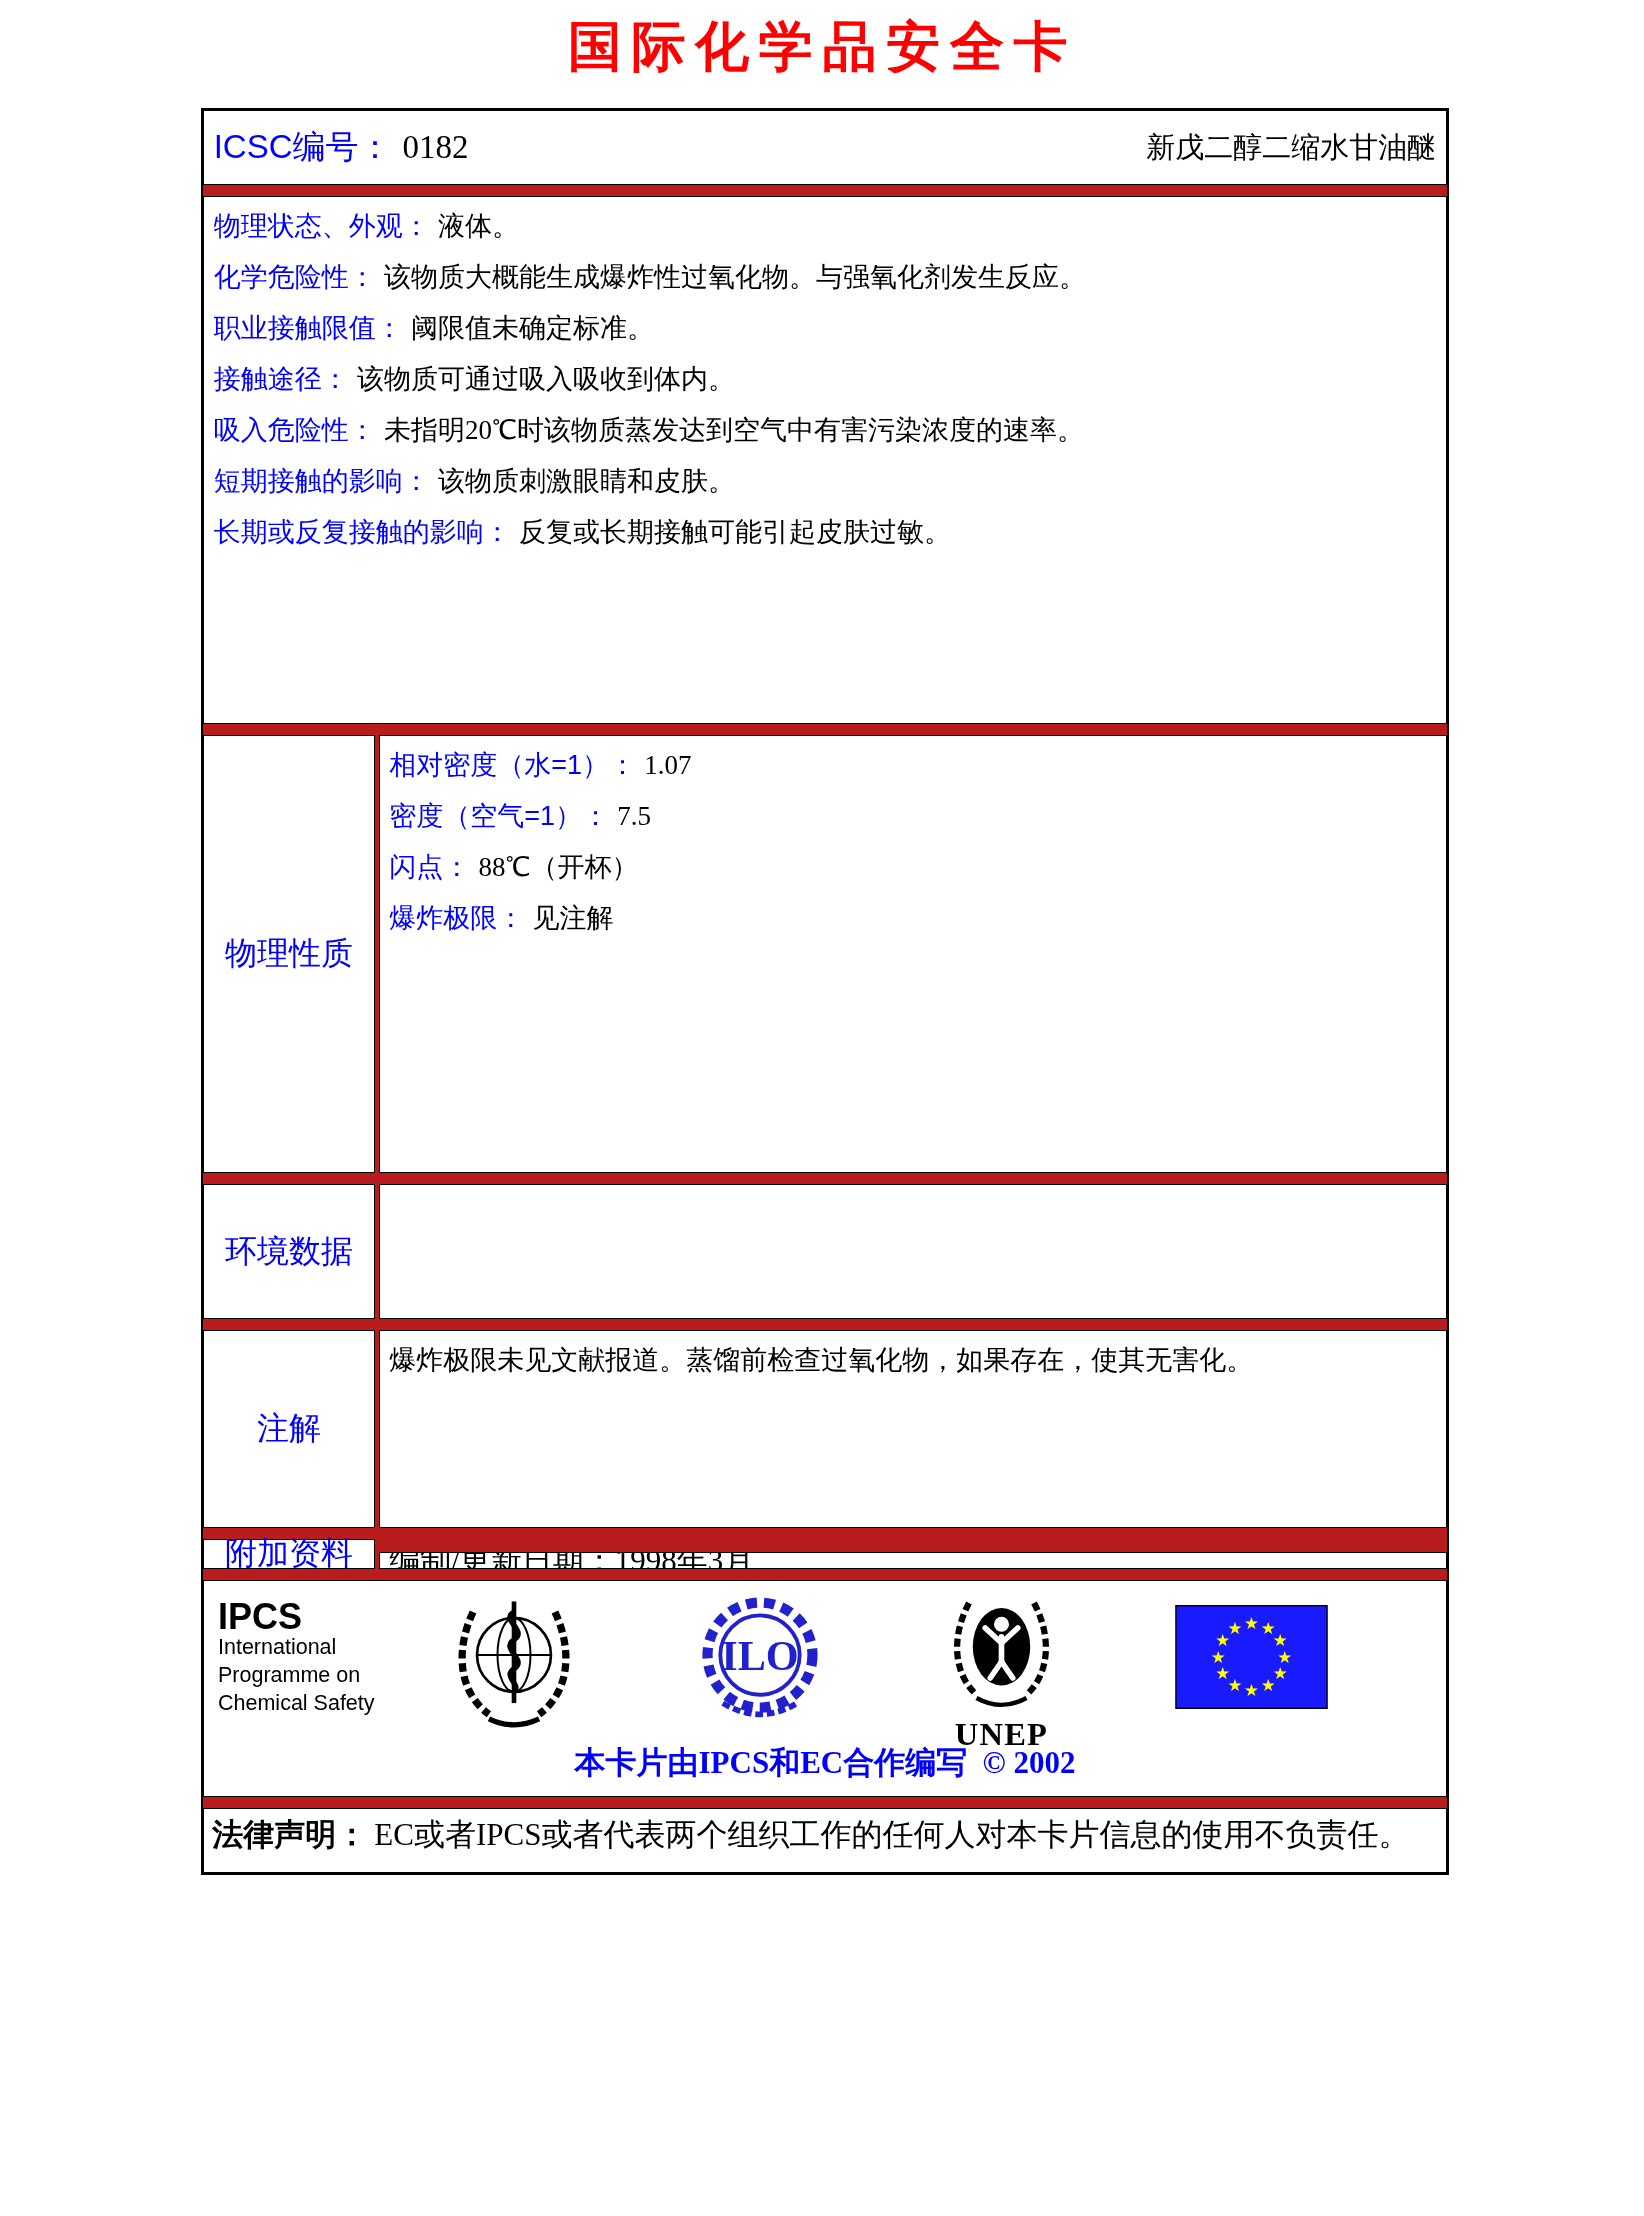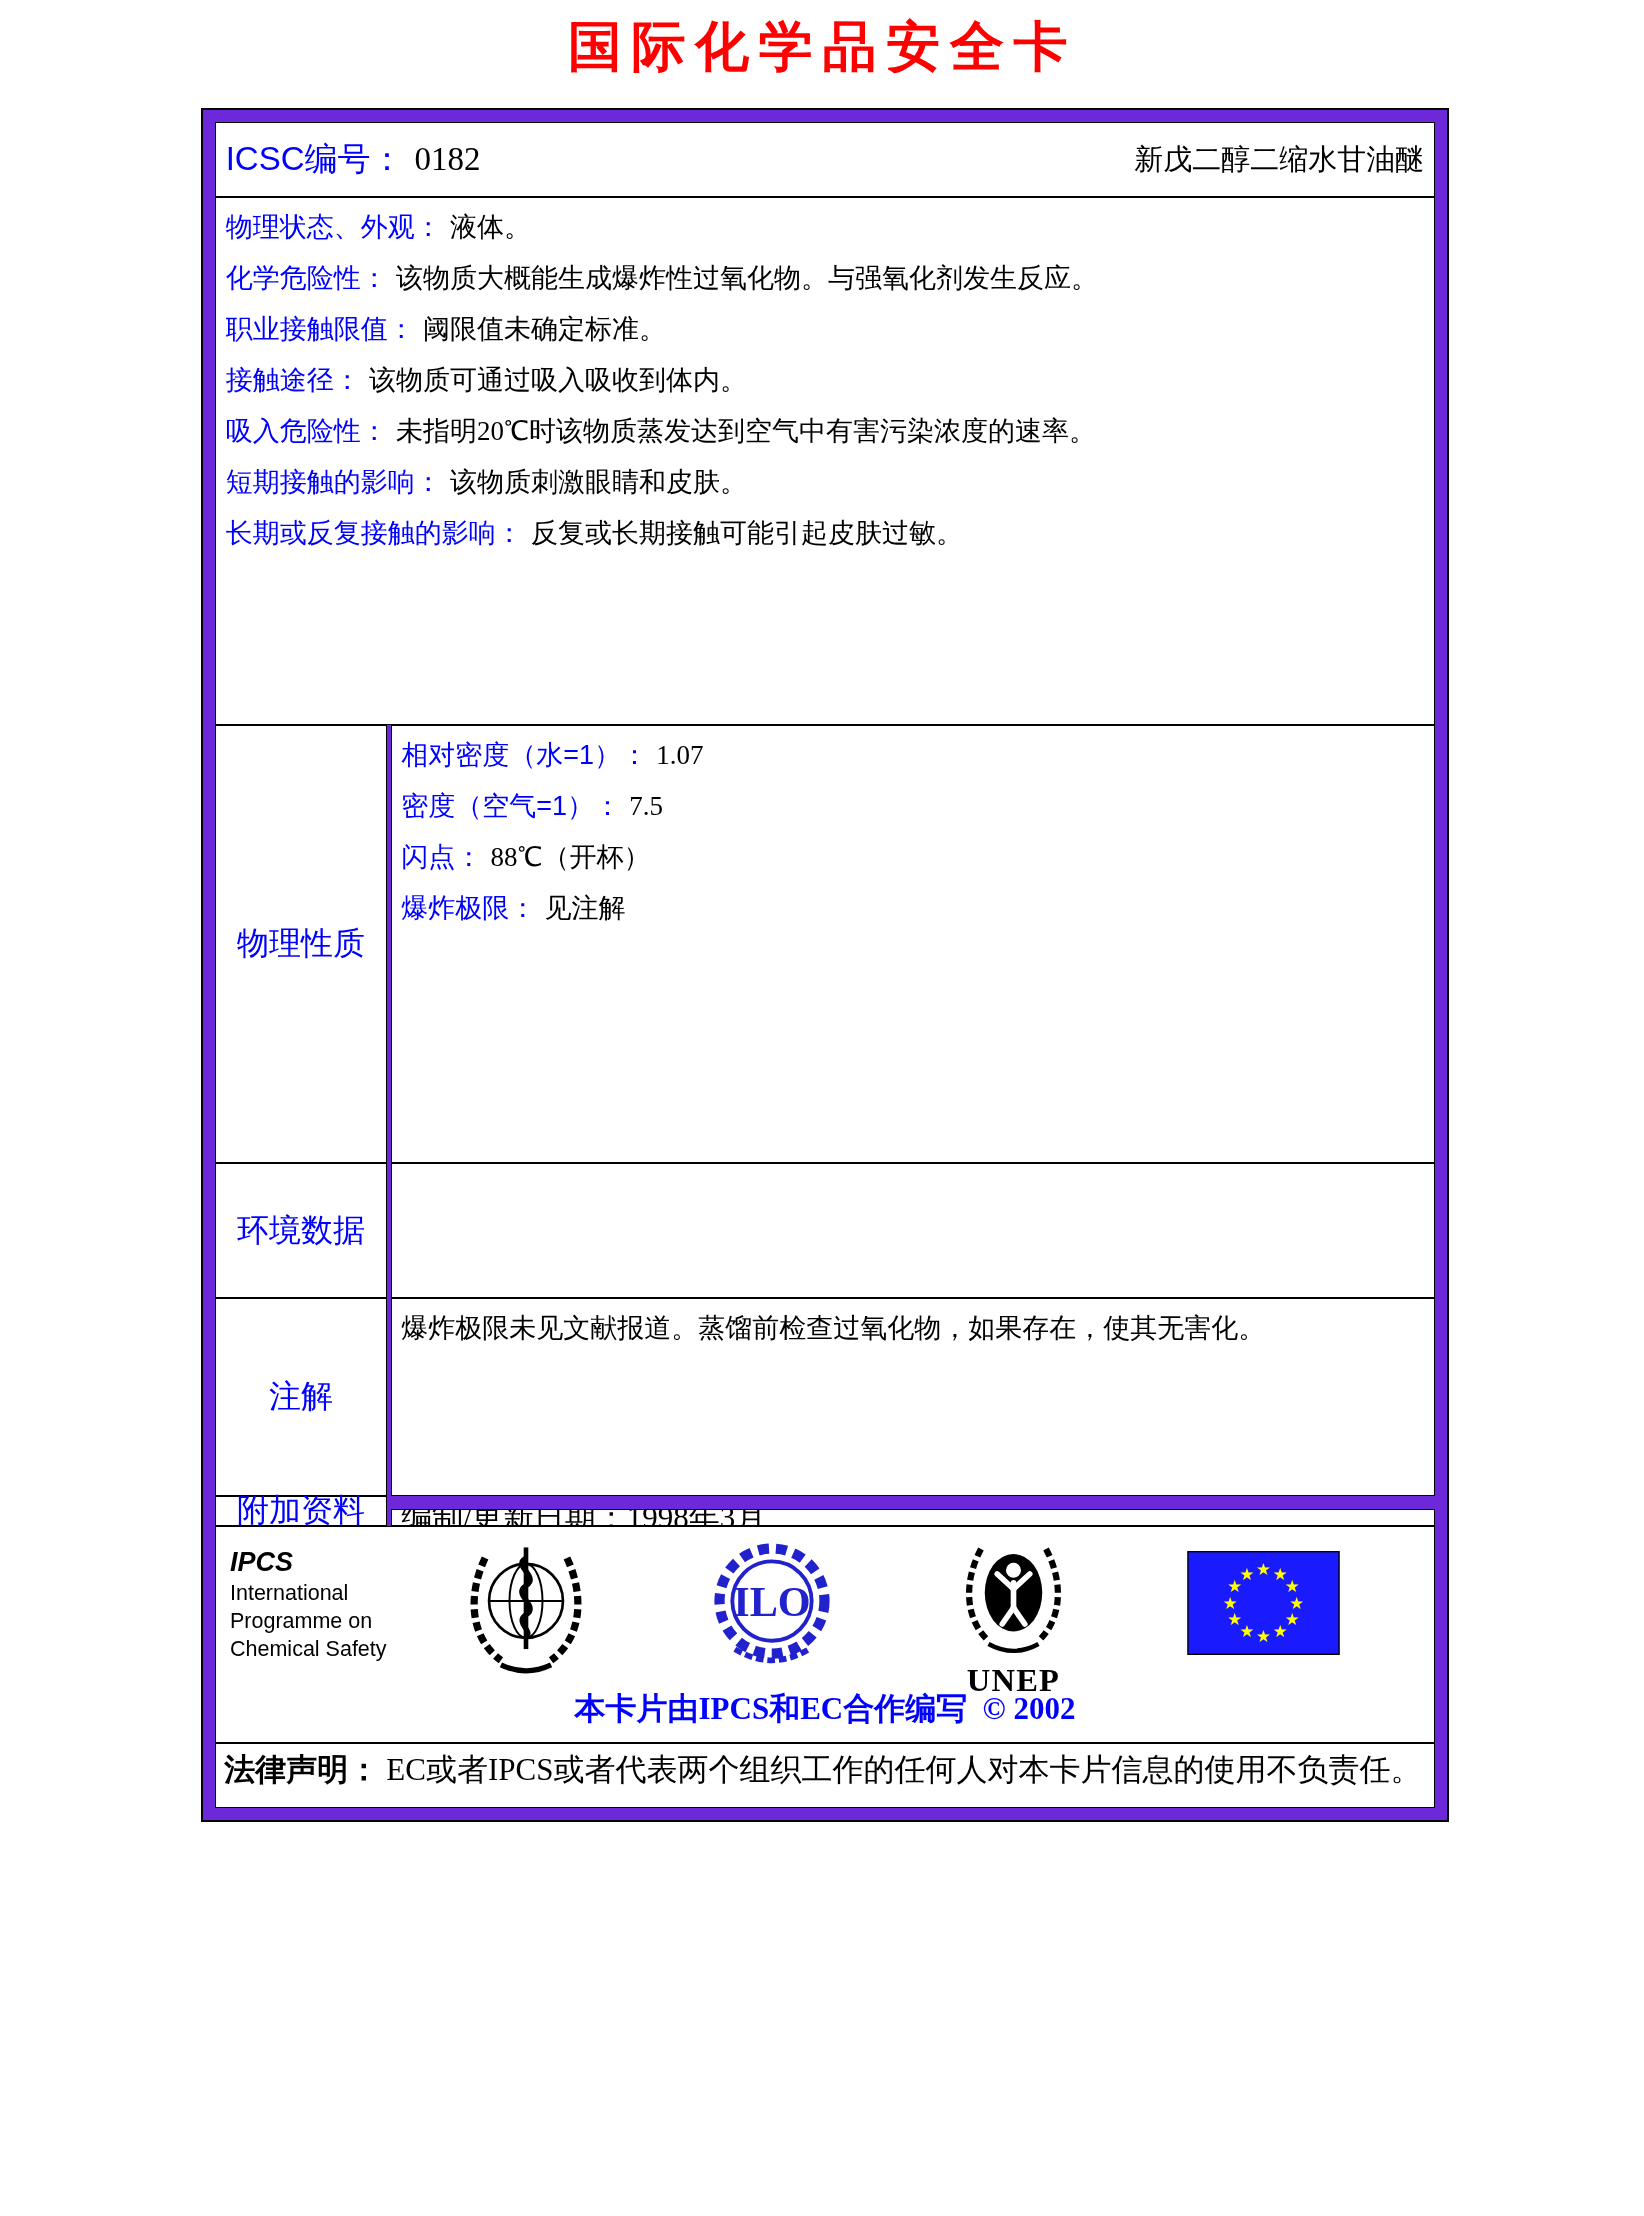--- a/index.html
+++ b/index.html
@@ -7,22 +7,22 @@
     width:1645px;height:2216px;background:#ffffff;position:relative;
     font-family:"Liberation Serif", serif;color:#000;
   }
   .page-title{
     position:absolute;top:11px;left:0;width:100%;margin:0;text-align:center;
     color:#FF0000;font-size:54px;font-weight:bold;letter-spacing:9.7px;
     font-family:"Liberation Serif", serif;
   }
   .card{
     position:absolute;left:201px;top:108px;width:1248px;box-sizing:border-box;
-    border:2.8px solid #000;padding:12px;background:#6d28d9;
-    display:flex;flex-direction:column;gap:0;
+    border:2.8px solid #000;padding:0;background:#b91c1c;
+    display:flex;flex-direction:column;gap:11px;
   }
   .row{display:flex;gap:3.5px;}
   .cell{border:1.4px solid #000;box-sizing:border-box;background:#fff;}
   .label-cell{
     width:172px;flex:0 0 auto;display:flex;align-items:center;justify-content:center;
     color:#0000FF;font-family:"Liberation Sans", sans-serif;font-size:32px;text-align:center;
   }
   .content-cell{flex:1 1 auto;padding:4.2px 9.7px;font-size:27px;line-height:51px;overflow:hidden;}
   .row-header{height:75px;}
   .row-important{height:528px;}
@@ -38,21 +38,21 @@
   .icsc-group{display:flex;align-items:center;}
   .icsc-label{color:#0000FF;font-family:"Liberation Sans", sans-serif;font-size:33px;}
   .icsc-number{font-size:33px;margin-left:11px;color:#000;}
   .chem-name{font-size:29px;color:#000;}
   .content-cell p{margin:0;}
   .item-label{color:#0000FF;font-family:"Liberation Sans", sans-serif;margin-right:8.3px;}
   .item-value{color:#000;}
   .addinfo-cell{display:flex;align-items:center;font-size:31px;line-height:36px;padding:1.4px 9.7px;margin-top:13px;}
   .logos-cell{flex:1 1 auto;position:relative;padding:0;}
   .ipcs-block{position:absolute;left:14px;top:19.4px;font-family:"Liberation Sans", sans-serif;color:#000;}
-  .ipcs-acronym{font-size:27px;font-weight:bold;line-height:33px;font-style:italic;}
+  .ipcs-acronym{font-size:36px;font-weight:bold;line-height:33px;}
   .ipcs-line{font-size:21.5px;line-height:28px;}
   .who-logo{position:absolute;left:244px;top:11px;}
   .ilo-logo{position:absolute;left:492px;top:12.5px;}
   .unep-logo{position:absolute;left:735px;top:7px;}
   .eu-flag{position:absolute;left:971px;top:23.6px;}
   .footer-caption{
     position:absolute;left:0;right:0;top:161px;text-align:center;
     color:#0000FF;font-weight:bold;font-size:31px;font-family:"Liberation Serif", serif;
   }
   .caption-year{margin-left:15.3px;font-weight:bold;}

